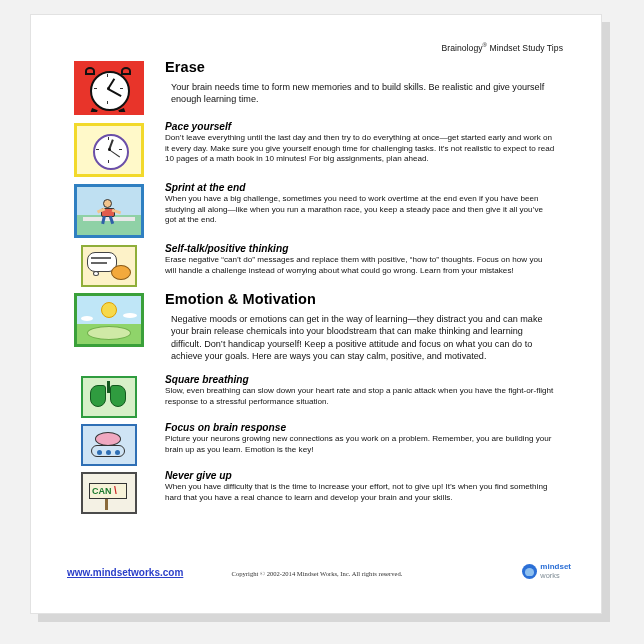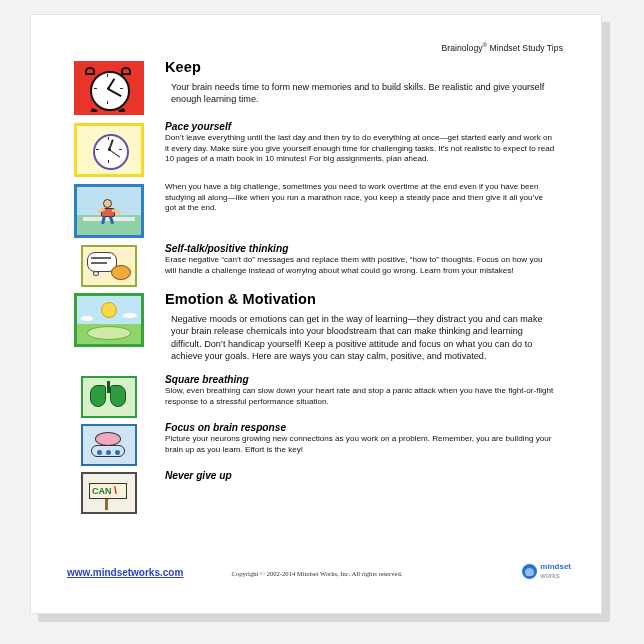--- a/index.html
+++ b/index.html
@@ -257,21 +257,21 @@
               <div class="tick" style="left:17px; top:24px; width:3px; height:1px;"></div>
               <div class="tick" style="left:43px; top:24px; width:3px; height:1px;"></div>
               <div style="position:absolute;left:8px;top:3px;width:10px;height:8px;border-radius:50% 50% 0 0;background:#e8342a;border:2px solid #111;box-sizing:border-box;"></div>
               <div style="position:absolute;left:44px;top:3px;width:10px;height:8px;border-radius:50% 50% 0 0;background:#e8342a;border:2px solid #111;box-sizing:border-box;"></div>
               <div style="position:absolute;left:14px;top:45px;width:6px;height:5px;background:#111;transform:rotate(20deg);"></div>
               <div style="position:absolute;left:42px;top:45px;width:6px;height:5px;background:#111;transform:rotate(-20deg);"></div>
             </div>
           </div>
         </div>
         <div class="text-cell">
-          <div class="title-big">Keep</div>
+          <div class="title-big">Erase</div>
           <p class="body-big">Your brain needs time to form new memories and to build skills.  Be realistic and give yourself enough learning time.</p>
         </div>
       </div>
 
       <div class="row" style="margin-bottom:5px;justify-content:space-between;">
         <div class="icon-cell">
           <div class="ill f-yellow">
             <div class="inner">
               <div class="clockface" style="left:16px; top:8px; width:32px; height:32px; border-color:#6b4fa8; border-width:2.5px; background:#ffffff;"></div>
               <div class="hand" style="left:32px; top:23px; width:11px; height:1.8px; background:#333; transform: rotate(-70deg);"></div>
@@ -299,20 +299,21 @@
               <div style="position:absolute;left:26px;top:12px;width:9px;height:9px;border-radius:50%;background:#f2c48c;border:1.4px solid #333;box-sizing:border-box;"></div>
               <div style="position:absolute;left:24px;top:21px;width:14px;height:9px;background:#e25c4c;border:1.3px solid #333;box-sizing:border-box;border-radius:2px;"></div>
               <div style="position:absolute;left:20px;top:22px;width:8px;height:2.5px;background:#f2c48c;transform:rotate(-25deg);"></div>
               <div style="position:absolute;left:35px;top:23px;width:9px;height:2.5px;background:#f2c48c;transform:rotate(18deg);"></div>
               <div style="position:absolute;left:25px;top:29px;width:3px;height:8px;background:#2f5fa8;transform:rotate(12deg);"></div>
               <div style="position:absolute;left:33px;top:29px;width:3px;height:8px;background:#2f5fa8;transform:rotate(-18deg);"></div>
             </div>
           </div>
         </div>
         <div class="text-cell">
+          <div class="title-small">Sprint at the end</div>
           <p class="body-small">When you have a big challenge, sometimes you need to work overtime at the end even if you have been studying all along—like when you run a marathon race, you keep a steady pace and then give it all you’ve got at the end.</p>
         </div>
       </div>
 
       <div class="row" style="margin-bottom:4px;">
         <div class="icon-cell">
           <div class="ill small f-olive">
             <div class="inner">
               <div style="position:absolute;left:4px;top:5px;width:30px;height:20px;border-radius:8px;background:#ffffff;border:1.4px solid #444;box-sizing:border-box;"></div>
               <div style="position:absolute;left:10px;top:24px;width:6px;height:5px;border-radius:50%;background:#ffffff;border:1.2px solid #444;box-sizing:border-box;"></div>
@@ -370,37 +371,38 @@
               <div style="position:absolute;left:12px;top:6px;width:26px;height:14px;border-radius:50%;background:#f0a8c0;border:1.3px solid #333;box-sizing:border-box;"></div>
               <div style="position:absolute;left:8px;top:19px;width:34px;height:12px;border-radius:6px;background:#cfe4f5;border:1.3px solid #333;box-sizing:border-box;"></div>
               <div style="position:absolute;left:14px;top:24px;width:5px;height:5px;border-radius:50%;background:#2f6fb5;"></div>
               <div style="position:absolute;left:23px;top:24px;width:5px;height:5px;border-radius:50%;background:#2f6fb5;"></div>
               <div style="position:absolute;left:32px;top:24px;width:5px;height:5px;border-radius:50%;background:#2f6fb5;"></div>
             </div>
           </div>
         </div>
         <div class="text-cell">
           <div class="title-small">Focus on brain response</div>
-          <p class="body-small">Picture your neurons growing new connections as you work on a problem.  Remember, you are building your brain up as you learn.  Effort is the key!</p>
+          <p class="body-small">Picture your neurons growing new connections as you work on a problem.  Remember, you are building your brain up as you learn.  Emotion is the key!</p>
         </div>
       </div>
 
       <div class="row">
         <div class="icon-cell">
           <div class="ill small f-dark">
             <div class="inner">
               <div style="position:absolute;left:6px;top:9px;width:38px;height:16px;background:#f7f2d8;border:1.4px solid #333;box-sizing:border-box;"></div>
               <div style="position:absolute;left:9px;top:12px;font-size:9px;font-weight:bold;color:#1b7a2e;font-family:'Liberation Sans',sans-serif;">CAN</div>
               <div style="position:absolute;left:31px;top:11px;font-size:10px;font-weight:bold;color:#cc2222;">\</div>
               <div style="position:absolute;left:22px;top:25px;width:3px;height:11px;background:#8a6a3a;"></div>
             </div>
           </div>
         </div>
         <div class="text-cell">
           <div class="title-small">Never give up</div>
+          <p class="body-small">When you have difficulty that is the time to increase your effort, not to give up!  It’s when you find something hard that you have a real chance to learn and develop your brain and your skills.</p>
         </div>
       </div>
 
     </div>
 
     <div class="footer">
       <a class="footer-url" href="#">www.mindsetworks.com</a>
       <div class="footer-copy">Copyright © 2002-2014  Mindset Works, Inc.  All rights reserved.</div>
       <div class="footer-logo">
         <div class="logo-mark"></div>

